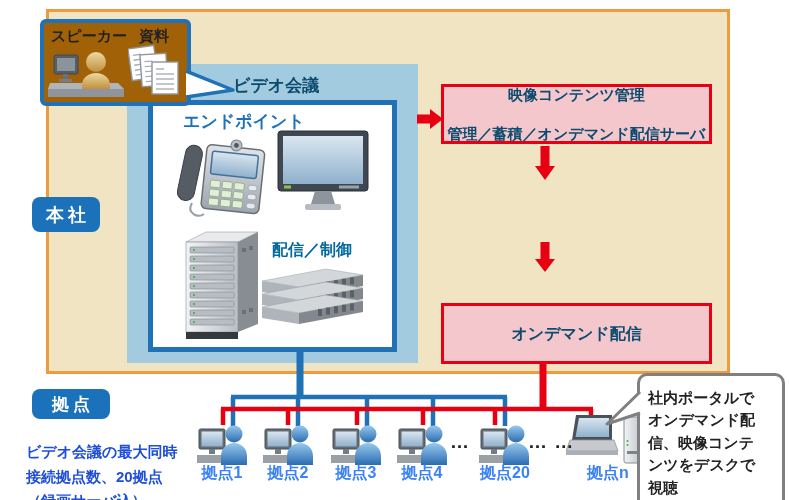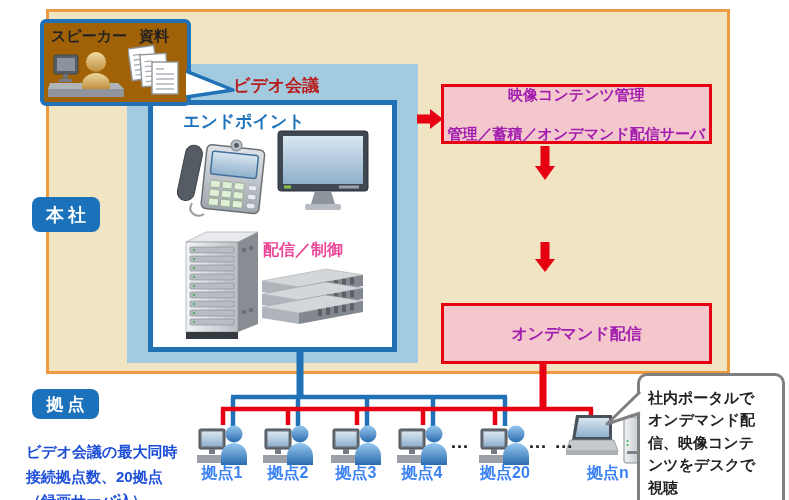--- a/index.html
+++ b/index.html
@@ -8,34 +8,34 @@
   .abs{position:absolute;}
 
   
   .hq-area{left:46px;top:9px;width:678px;height:359px;background:#f1e4c2;border:3px solid #ee9b3f;}
   .videoconf-area{left:127px;top:64px;width:291px;height:299px;background:#a3cbdf;}
   .endpoint-box{left:148px;top:100px;width:239px;height:242px;background:#fff;border:5px solid #2171b6;}
 
   
   .tag{background:#1b72ba;color:#fff;font-weight:700;border-radius:8px;display:flex;align-items:center;justify-content:center;letter-spacing:4px;text-indent:4px;}
   .tag-hq{left:32px;top:197px;width:68px;height:35px;font-size:18px;}
-  .tag-branch{left:32px;top:389px;width:67px;height:30px;font-size:17px;}
+  .tag-branch{left:32px;top:389px;width:78px;height:30px;font-size:17px;}
 
   
   .bubble1{left:40px;top:19px;width:143px;height:79px;background:#a16207;border:4px solid #2171b6;border-radius:6px;}
   .bubble1 .lbl{position:absolute;font-size:15px;font-weight:600;color:#222;top:4px;white-space:nowrap;}
   .lbl-speaker{left:7px;}
   .lbl-docs{left:95px;}
 
-  .txt-videoconf{left:233px;top:74px;font-size:17px;font-weight:700;color:#b91c1c;white-space:nowrap;}
+  .txt-videoconf{left:233px;top:74px;font-size:17px;font-weight:700;color:#0c4a6e;white-space:nowrap;}
   .txt-endpoint{left:166px;top:110px;font-size:17px;font-weight:700;color:#1b72ba;white-space:nowrap;margin-left:17px;}
-  .txt-control{left:263px;top:240px;font-size:16px;font-weight:700;color:#ec4899;white-space:nowrap;}
-
-  
-  .flowbox{left:441px;width:265px;background:#f3c7cc;border:3px solid #e60012;display:flex;flex-direction:column;align-items:center;justify-content:center;row-gap:24px;color:#a21caf;font-weight:600;}
+  .txt-control{left:272px;top:240px;font-size:16px;font-weight:700;color:#0369a1;white-space:nowrap;}
+
+  
+  .flowbox{left:441px;width:265px;background:#f3c7cc;border:3px solid #e60012;display:flex;flex-direction:column;align-items:center;justify-content:center;row-gap:24px;color:#0c4a6e;font-weight:600;}
   .flowbox .t{font-size:15px;line-height:15px;}
   .fb1{top:84px;height:54px;}
   .fb2{top:181px;height:54px;}
   .fb3{top:273px;height:55px;margin-top:30px;}
   .fb3 .t{font-size:16px;}
 
   
   .site-label{top:463px;height:20px;font-size:16px;font-weight:700;color:#3b82f6;display:flex;align-items:center;justify-content:center;white-space:nowrap;}
   .dots{top:431px;font-size:19px;font-weight:700;color:#222;letter-spacing:1px;white-space:nowrap;}
 

